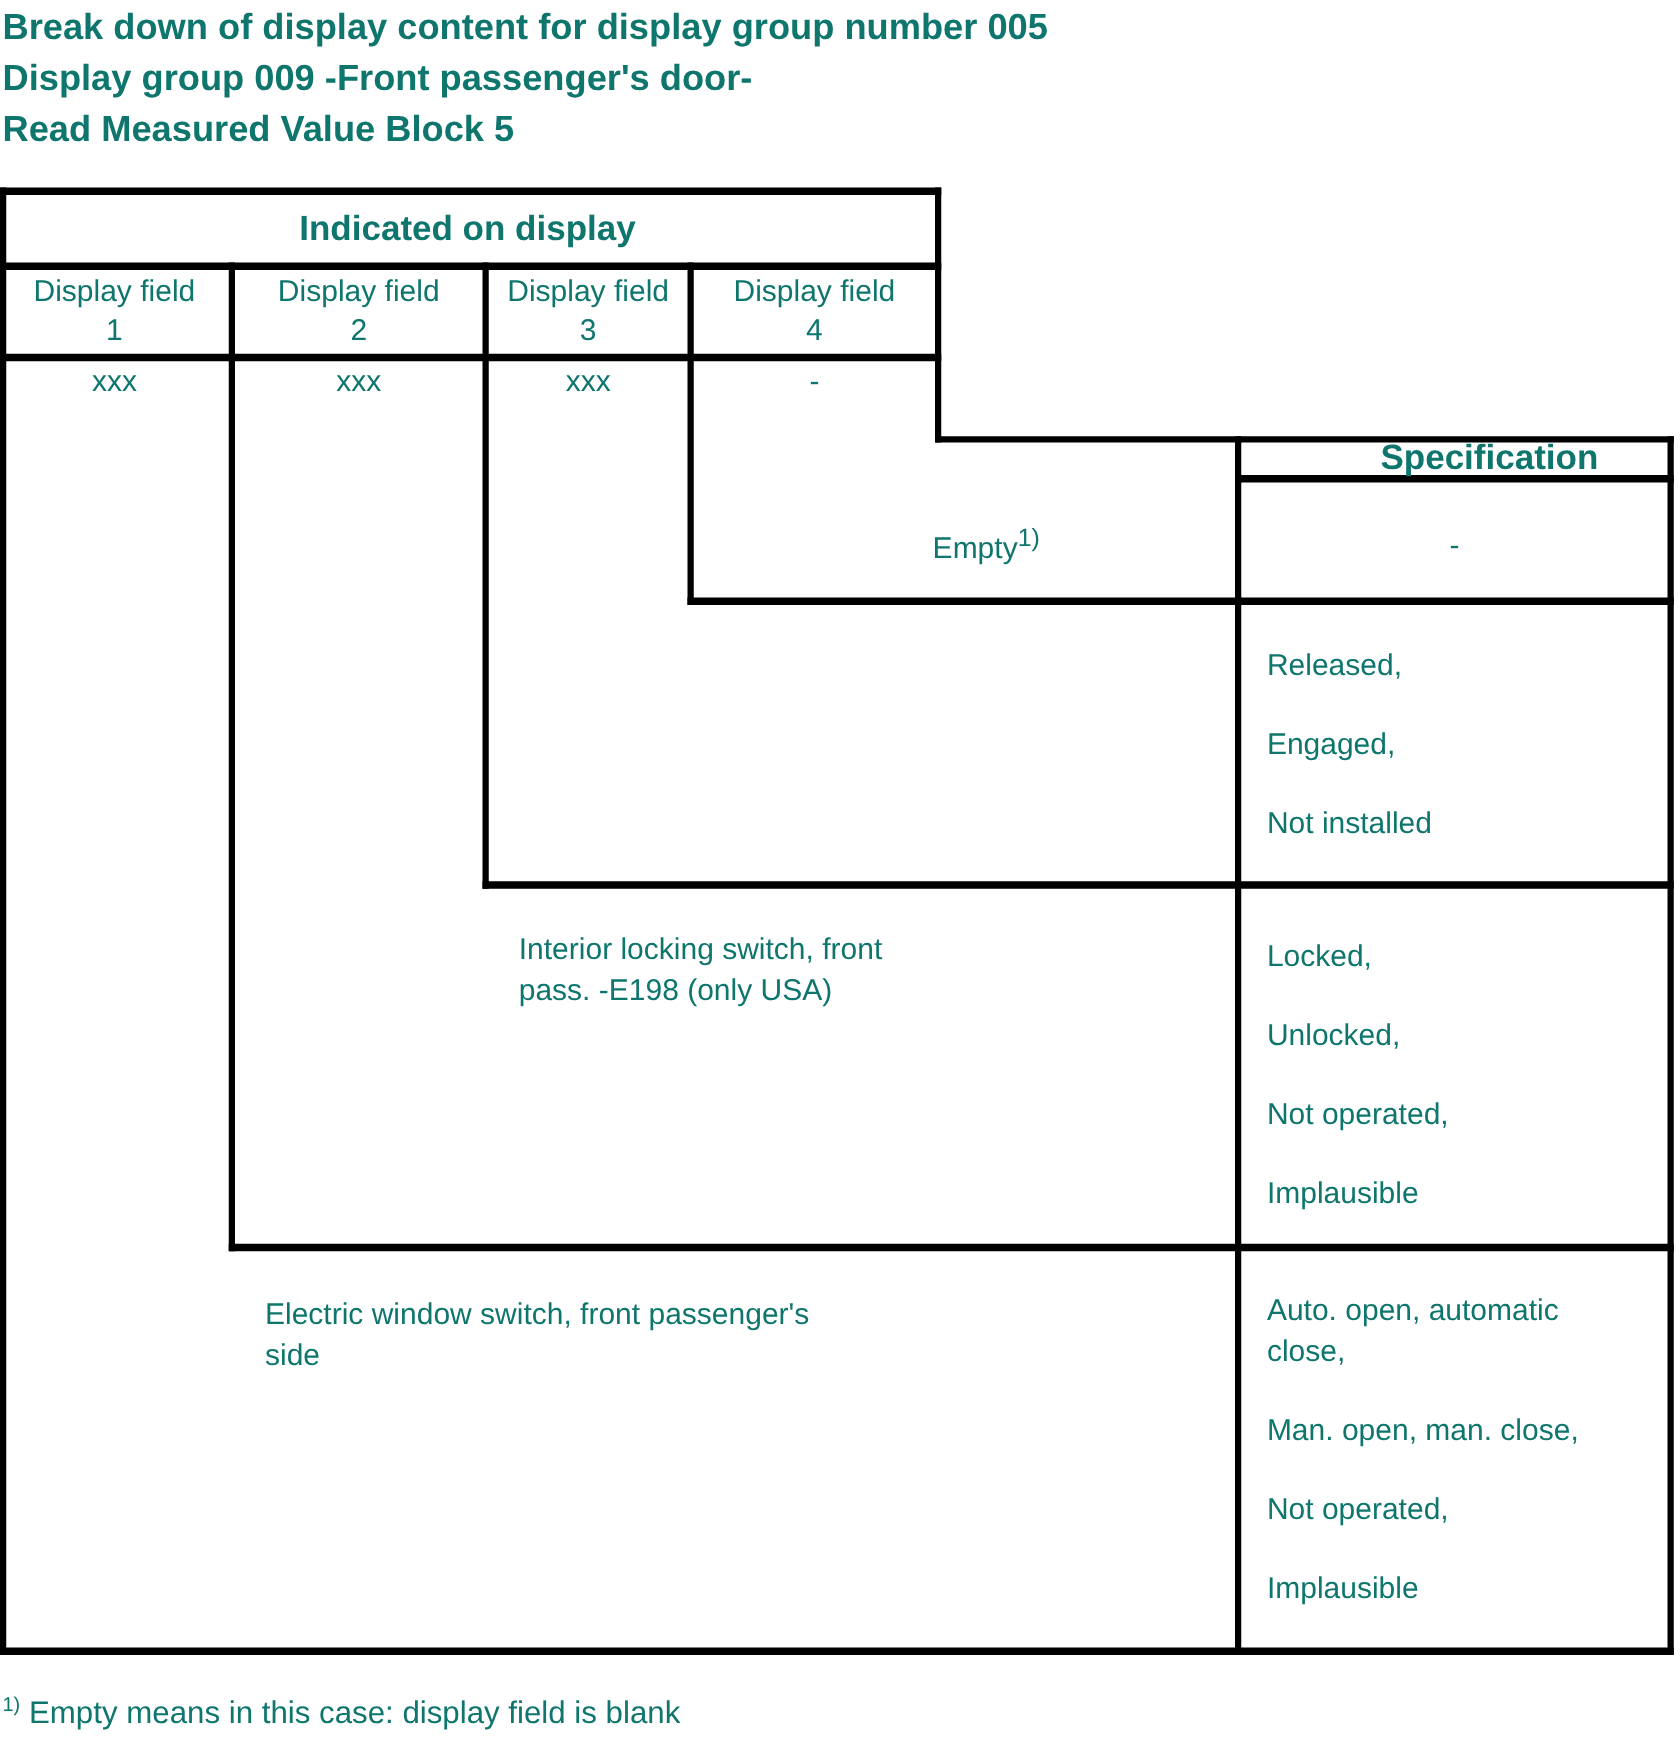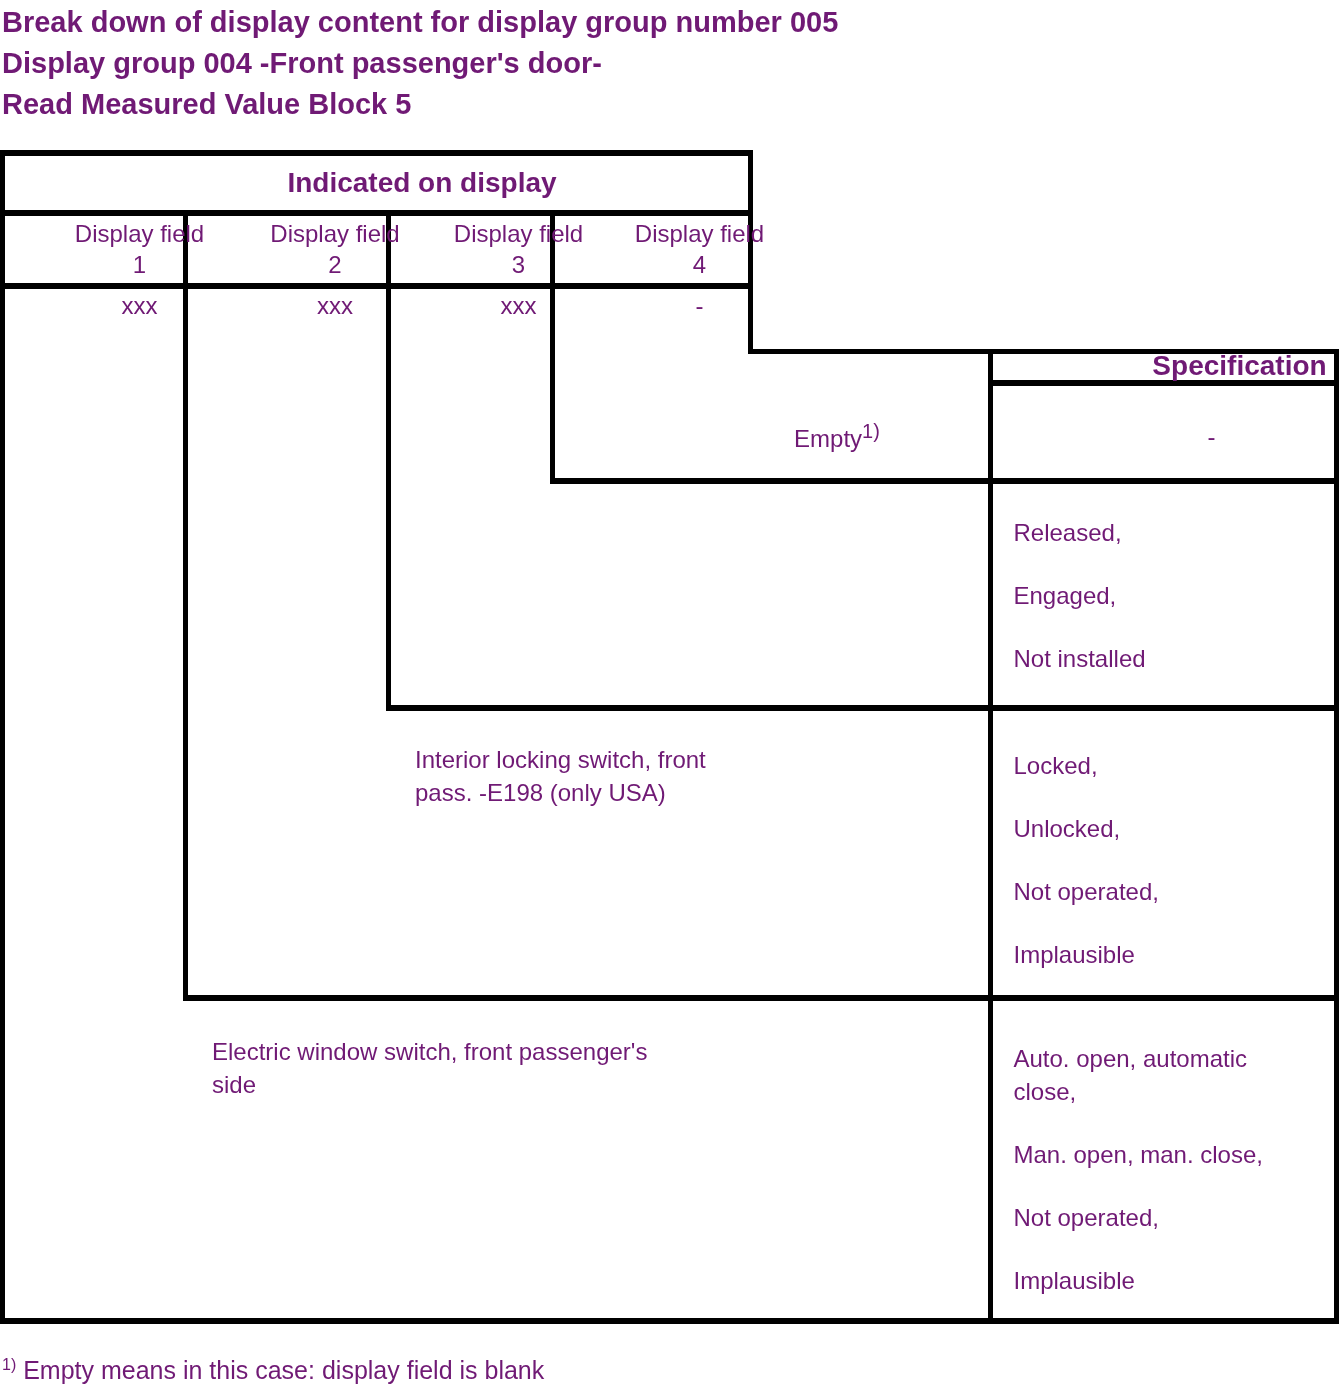--- a/index.html
+++ b/index.html
@@ -1,34 +1,34 @@
 <!DOCTYPE html>
 <html><head>
 <meta charset="utf-8">
 <style>
   html, body { margin: 0; padding: 0; background: #fff; }
   .page {
     position: relative;
     width: 1344px;
     height: 1396px;
     background: #ffffff;
-    color: #701a75;
+    color: #0f766e;
     font-family: "Liberation Sans", "DejaVu Sans", sans-serif;
     overflow: hidden;
   }
   .ln { position: absolute; background: #000; }
   .title {
     position: absolute;
     left: 2px; top: 2px;
     font-size: 29px;
     font-weight: bold;
     line-height: 41px;
     white-space: nowrap;
   }
-  .cell { position: absolute; padding-left: 48px; }
+  .cell { position: absolute; }
   .hcenter { display: flex; align-items: center; justify-content: center; text-align: center; }
   .vcenter { display: flex; flex-direction: column; align-items: center; justify-content: center; text-align: center; }
   .indicated-header {
     left: 0; top: 155px; width: 748px; height: 55px;
     font-size: 28px; font-weight: bold;
   }
   .colhead { top: 216px; height: 66px; font-size: 24px; line-height: 31px; }
   .colval  { top: 289px; height: 34px; font-size: 24px; }
   .spec-header {
     left: 993px; top: 351px; width: 341px; height: 29px;
@@ -45,21 +45,21 @@
   .empty-spec { left: 993px; top: 423px; width: 341px; text-align: center; font-size: 24px; }
   .fnote { position: absolute; left: 2px; top: 1356px; font-size: 25px; }
 </style>
 </head>
 <body>
 
 <div class="page">
 
   <div class="title">
     <div>Break down of display content for display group number 005</div>
-    <div>Display group 004 -Front passenger's door-</div>
+    <div>Display group 009 -Front passenger's door-</div>
     <div>Read Measured Value Block 5</div>
   </div>
 
   <div class="ln" style="left:0;   top:150px;  width:753px;  height:6px;"></div>
   <div class="ln" style="left:0;   top:210px;  width:753px;  height:6px;"></div>
   <div class="ln" style="left:0;   top:283px;  width:753px;  height:6px;"></div>
   <div class="ln" style="left:748px; top:349px; width:591px; height:5px;"></div>
   <div class="ln" style="left:988px; top:380px; width:351px; height:6px;"></div>
   <div class="ln" style="left:550px; top:478px; width:789px; height:6px;"></div>
   <div class="ln" style="left:386px; top:705px; width:953px; height:6px;"></div>
@@ -113,21 +113,21 @@
 
   <div class="desc" style="left:415px; top:743px; width:340px;">Interior locking switch, front pass. -E198 (only USA)</div>
   <div class="spec-col" style="top:711px; padding-top:38px;">
     <div class="spec-item">Locked,</div>
     <div class="spec-item">Unlocked,</div>
     <div class="spec-item">Not operated,</div>
     <div class="spec-item">Implausible</div>
   </div>
 
   <div class="desc" style="left:212px; top:1035px; width:460px;">Electric window switch, front passenger's side</div>
-  <div class="spec-col" style="top:1001px; padding-top:41px;">
+  <div class="spec-col" style="top:1001px; padding-top:31px;">
     <div class="spec-item">Auto. open, automatic close,</div>
     <div class="spec-item">Man. open, man. close,</div>
     <div class="spec-item">Not operated,</div>
     <div class="spec-item">Implausible</div>
   </div>
 
   <div class="fnote">
     <sup>1)</sup>
     <span>Empty means in this case: display field is blank</span>
   </div>

